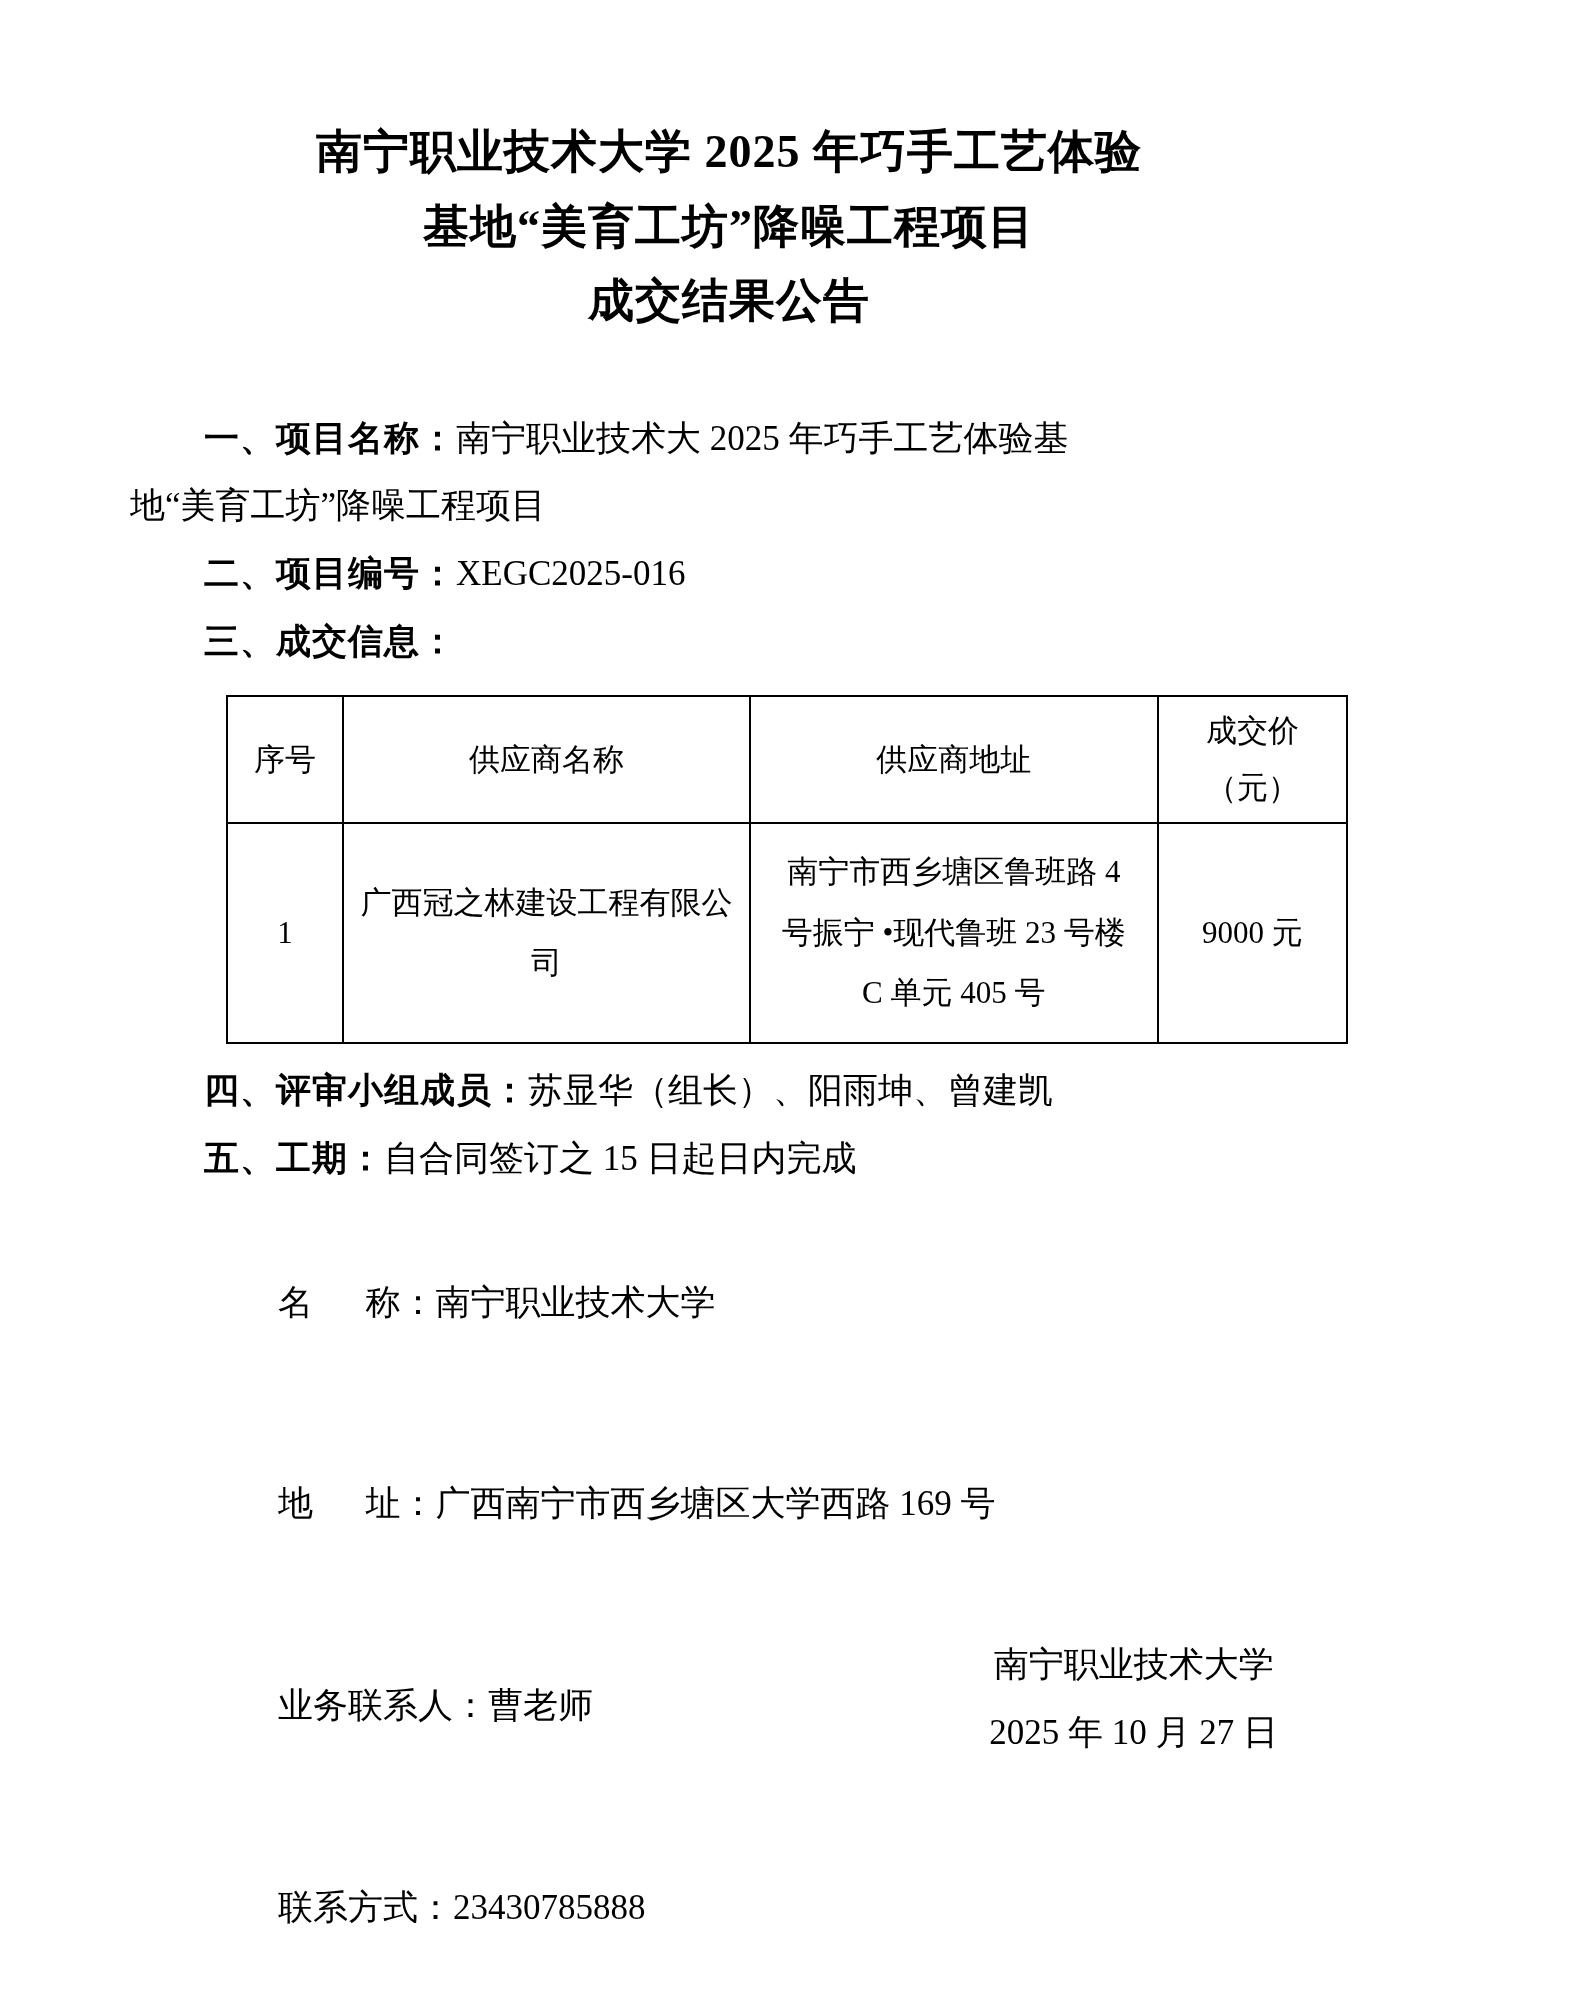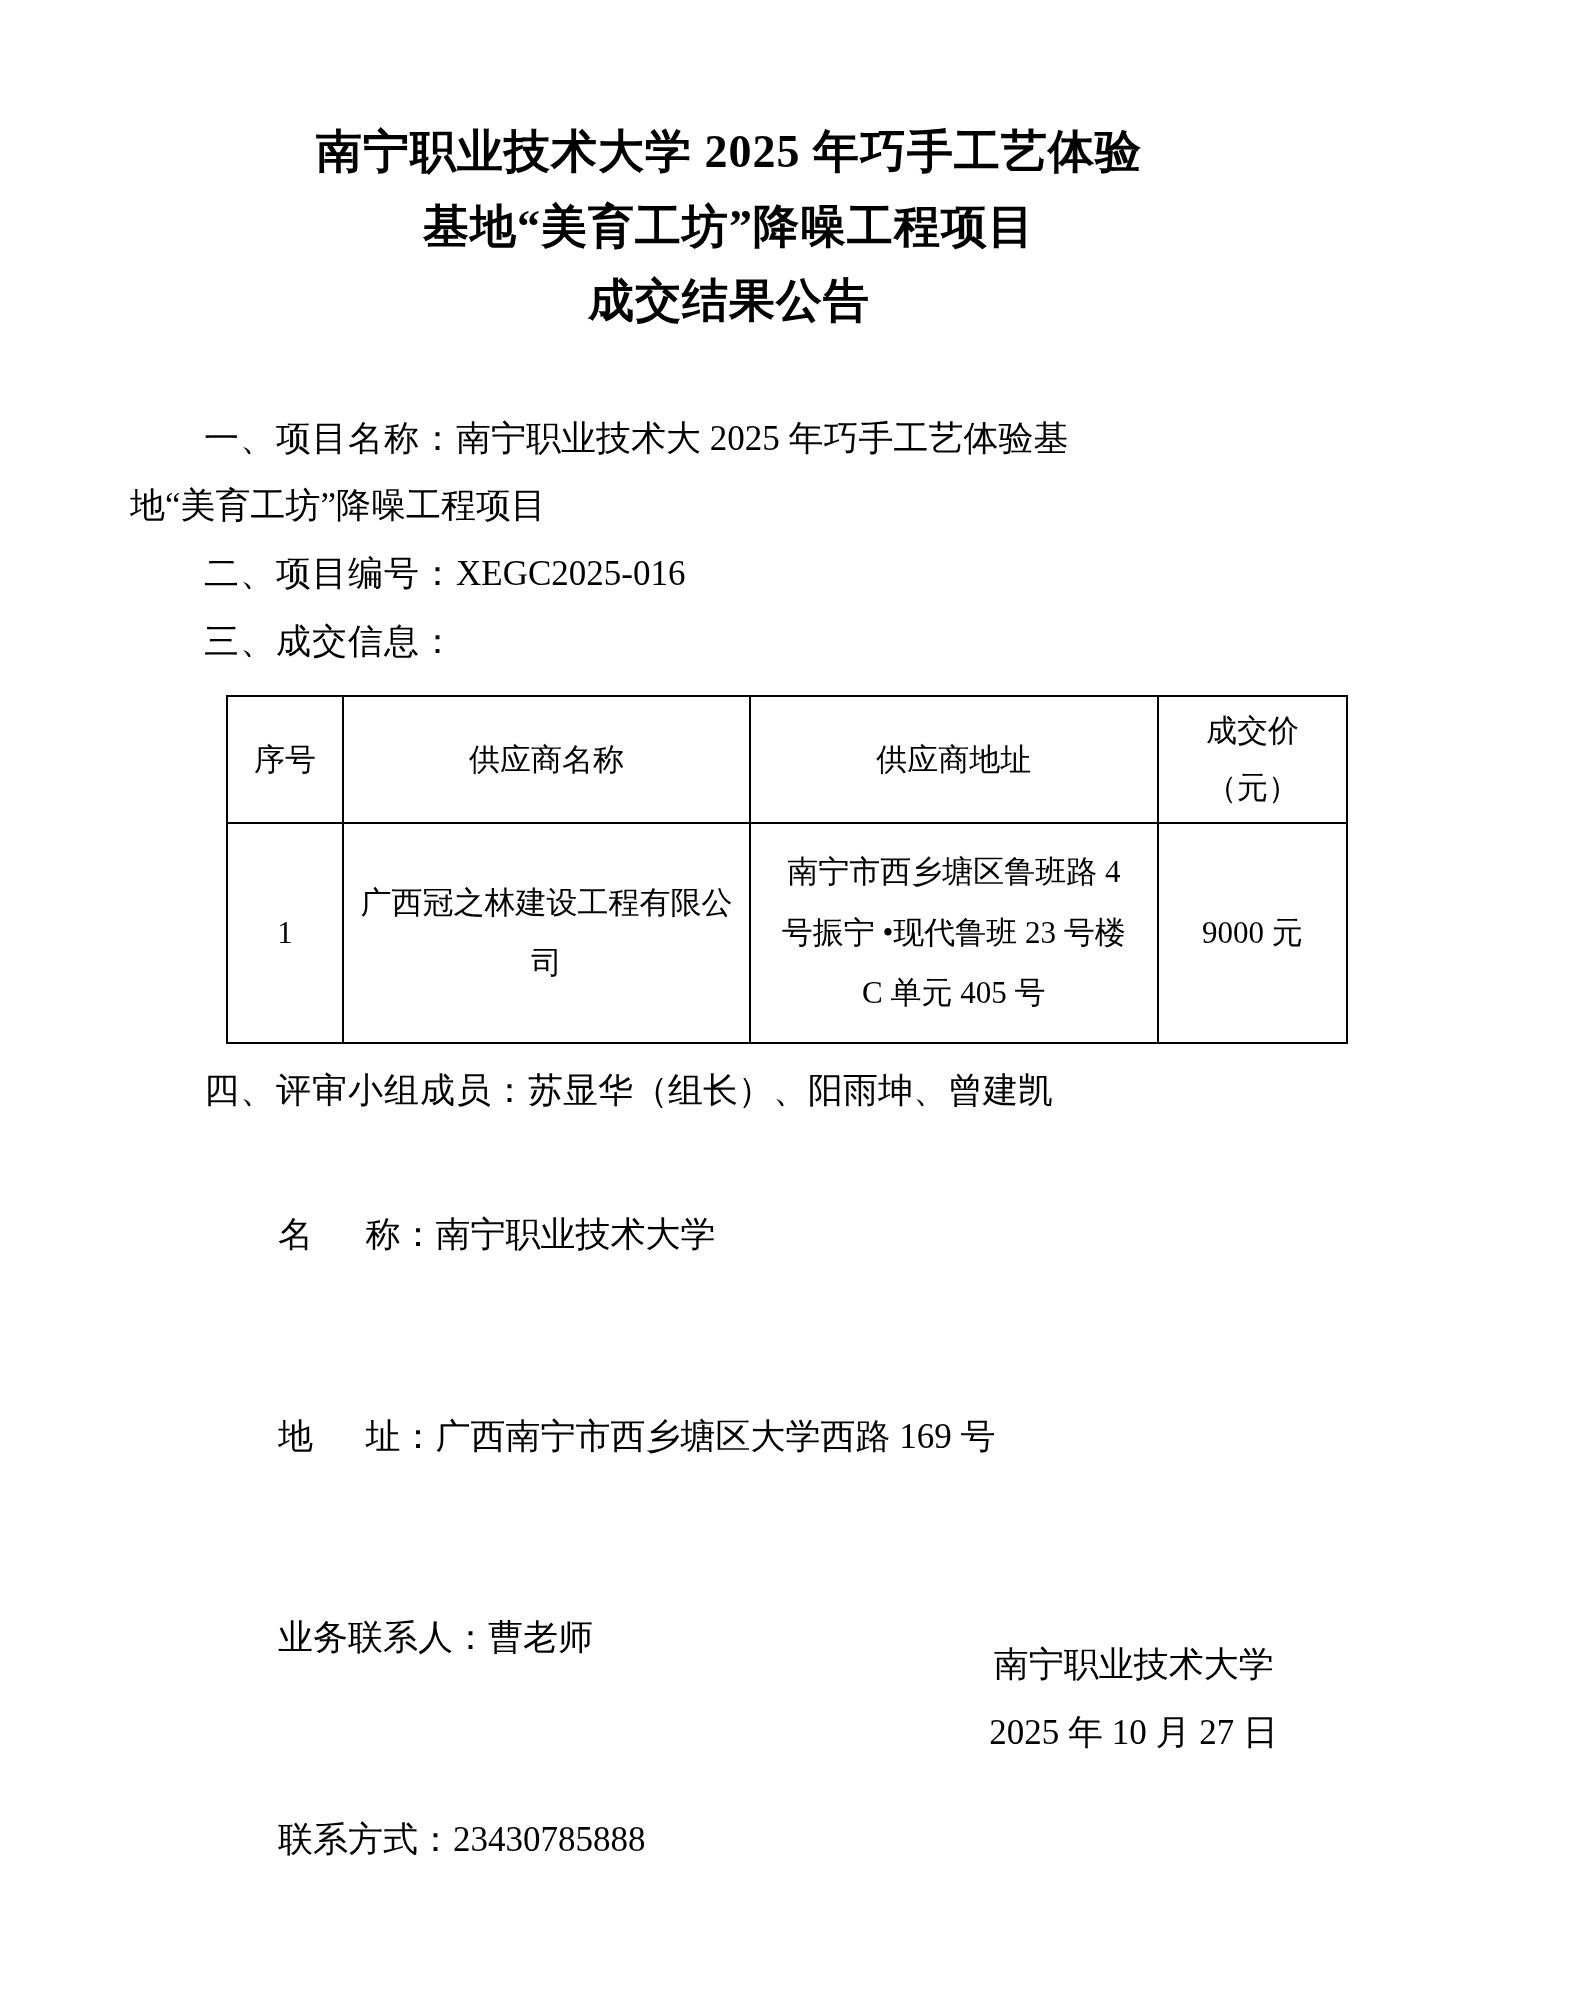--- a/index.html
+++ b/index.html
@@ -42,21 +42,21 @@
     line-height: 1.82;
   }
   .para {
     text-indent: 0;
     margin: 0 0 4px 0;
   }
   .indent {
     padding-left: 74px;
   }
   .lead {
-    font-weight: normal;
+    font-weight: bold;
     letter-spacing: 1px;
   }
   .sub-line {
     padding-left: 0;
   }
 
   
   table.result {
     border-collapse: collapse;
     width: 1122px;
@@ -163,20 +163,23 @@
           </td>
           <td>9000 元</td>
         </tr>
       </tbody>
     </table>
 
     <div class="items">
       <p class="para item">
         <span class="lead">四、评审小组成员：</span><span>苏显华（组长）、阳雨坤、曾建凯</span>
       </p>
+      <p class="para item">
+        <span class="lead">五、工期：</span><span>自合同签订之 15 日起日内完成</span>
+      </p>
     </div>
 
     <div class="contact-block">
       <div class="contact-row">
         <span class="spaced-label">名      称：</span><span>南宁职业技术大学</span>
       </div>
       <div class="contact-row">
         <span class="spaced-label">地      址：</span><span>广西南宁市西乡塘区大学西路 169 号</span>
       </div>
       <div class="contact-row">

